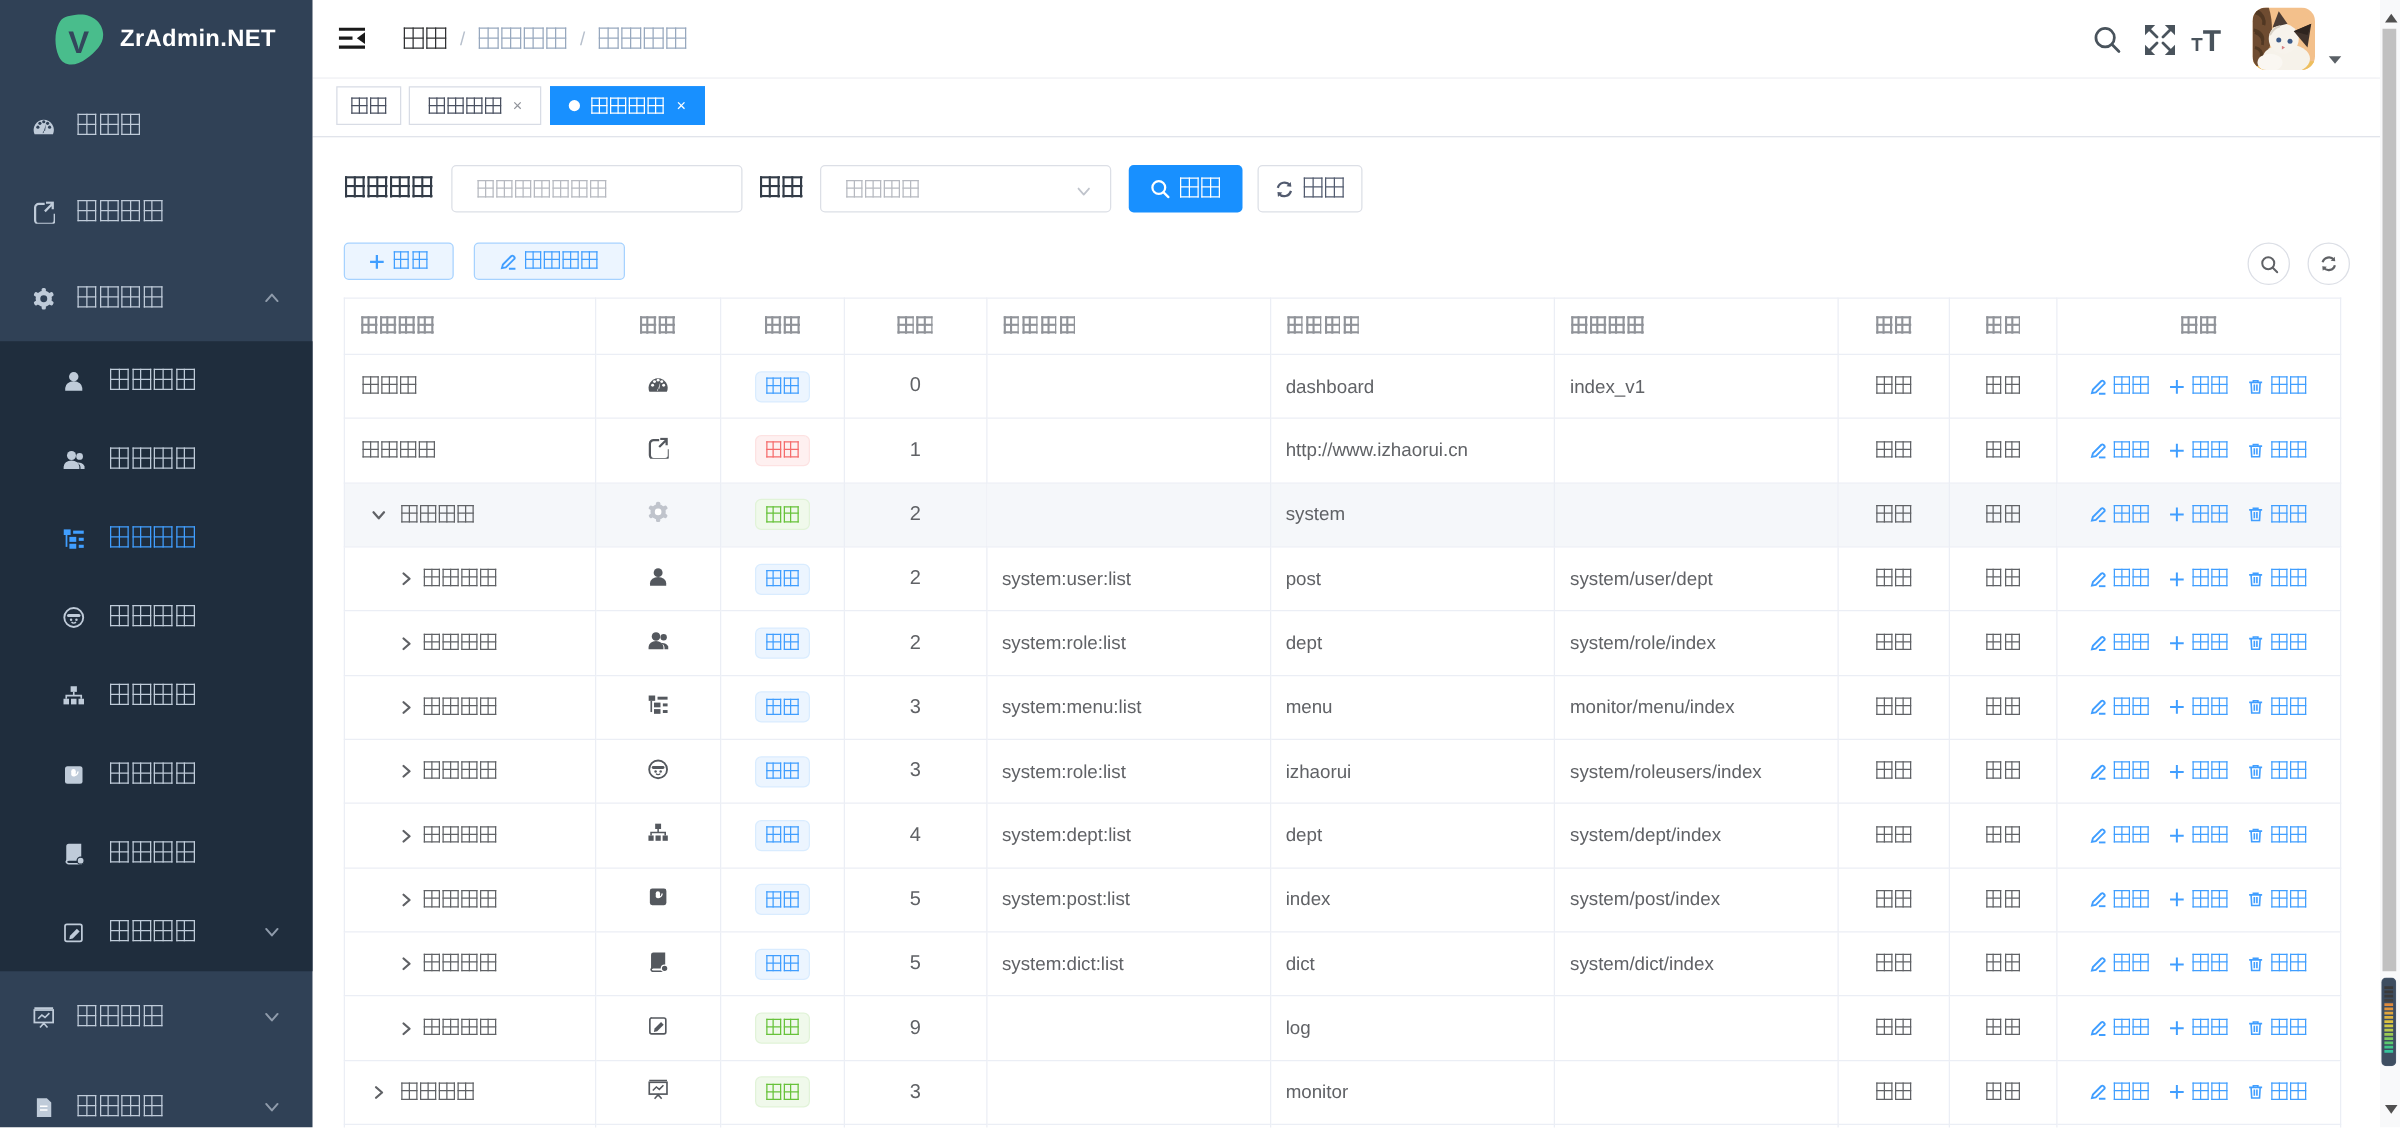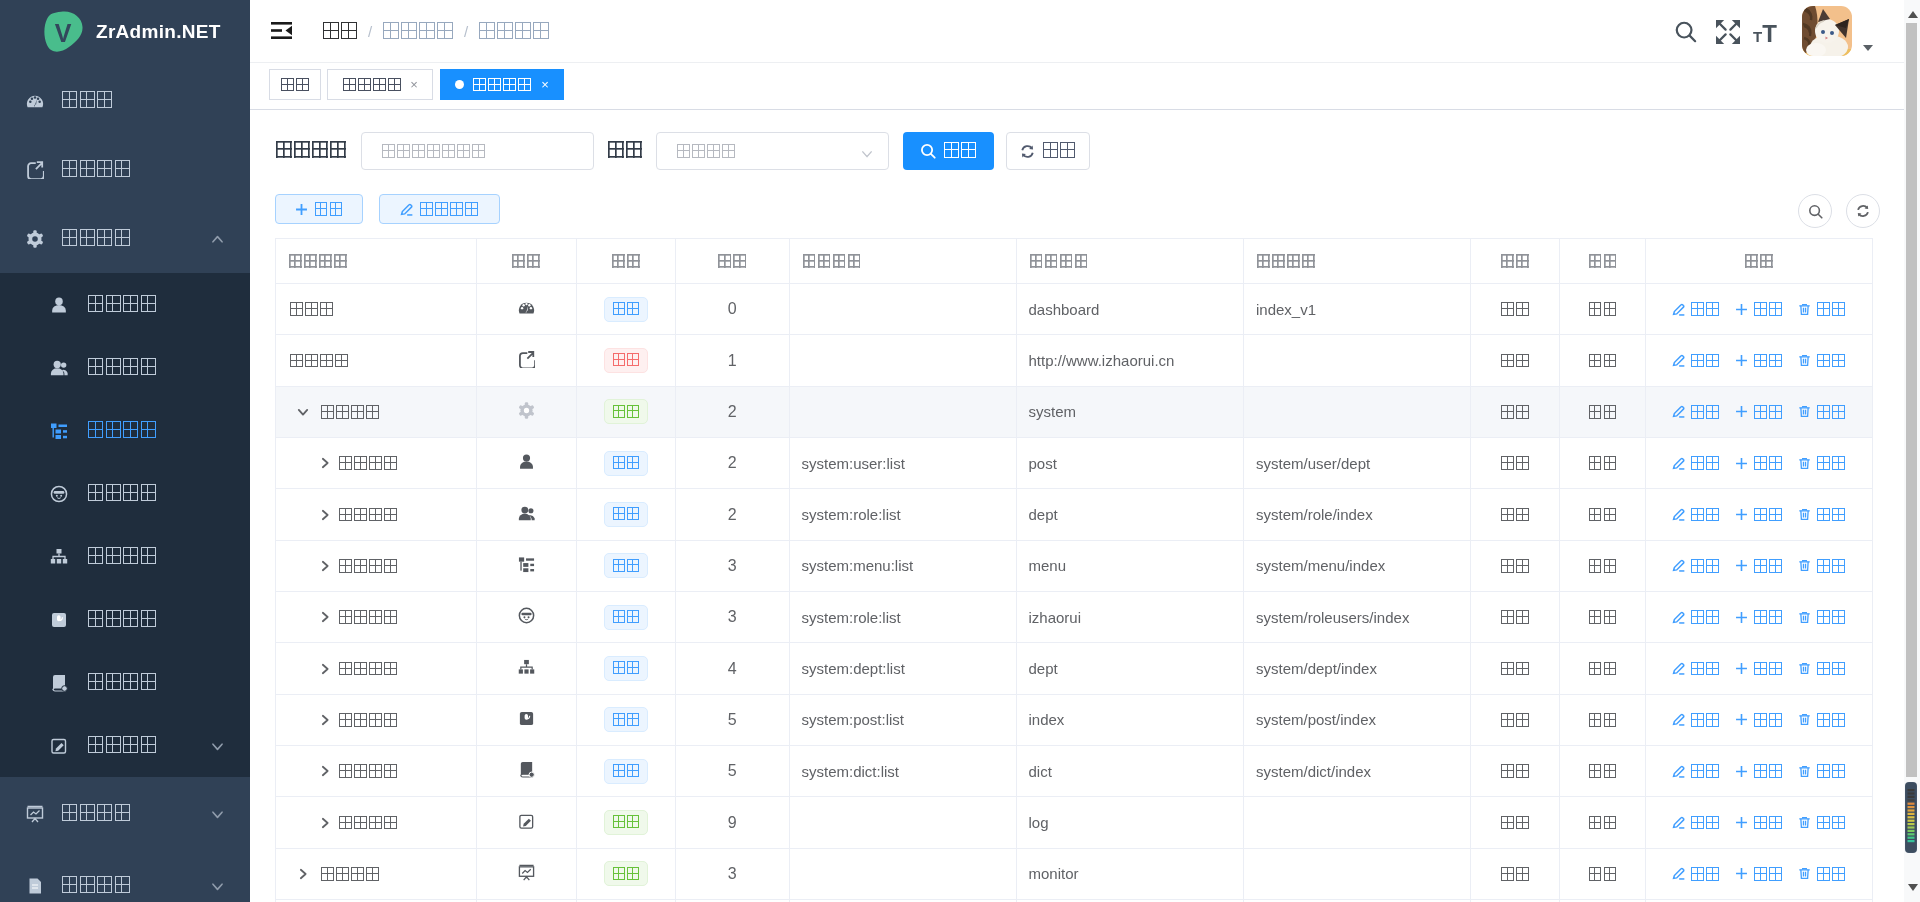--- a/index.html
+++ b/index.html
@@ -596,21 +596,21 @@
 <rect x="5.194444444444445" y="7.083333333333333" width="5.194444444444445" height="3.7777777777777777" fill="#54585e"></rect>
 <rect x="12.277777777777777" y="7.744444444444444" width="3.7777777777777777" height="2.361111111111111" fill="#54585e"></rect>
 <rect x="5.194444444444445" y="12.277777777777777" width="5.194444444444445" height="3.7777777777777777" fill="#54585e"></rect>
 <rect x="12.277777777777777" y="13.033333333333333" width="3.7777777777777777" height="2.361111111111111" fill="#54585e"></rect>
 <rect x="2.361111111111111" y="5.666666666666666" width="1.3222222222222222" height="8.972222222222221" fill="#54585e"></rect>
           </svg></td>
         <td class="c"><span class="tag b"><i class="z"></i><i class="z"></i></span></td>
         <td class="c" style="font-size:16px">3</td>
         <td class="l">system:menu:list</td>
         <td class="l">menu</td>
-        <td class="l">system/menu/index</td>
+        <td class="l">monitor/menu/index</td>
         <td class="c"><i class="z"></i><i class="z"></i></td>
         <td class="c"><i class="z"></i><i class="z"></i></td>
         <td>
           <div class="ops">
             <span class="op">
               <svg width="13" height="13" viewBox="0 0 13 13" style="">
                 <path d="M1.56 11.44 l0.78 -2.86 l6.76 -6.76 a1.04 1.04 0 0 1 1.56 0 l0.78 0.78 a1.04 1.04 0 0 1 0 1.56 l-6.76 6.76 z" fill="none" stroke="#409eff" stroke-width="1.5"></path>
 <line x1="7.15" y1="11.96" x2="12.35" y2="11.96" stroke="#409eff" stroke-width="1.5"></line>
               </svg>
               <span><i class="z"></i><i class="z"></i></span>

